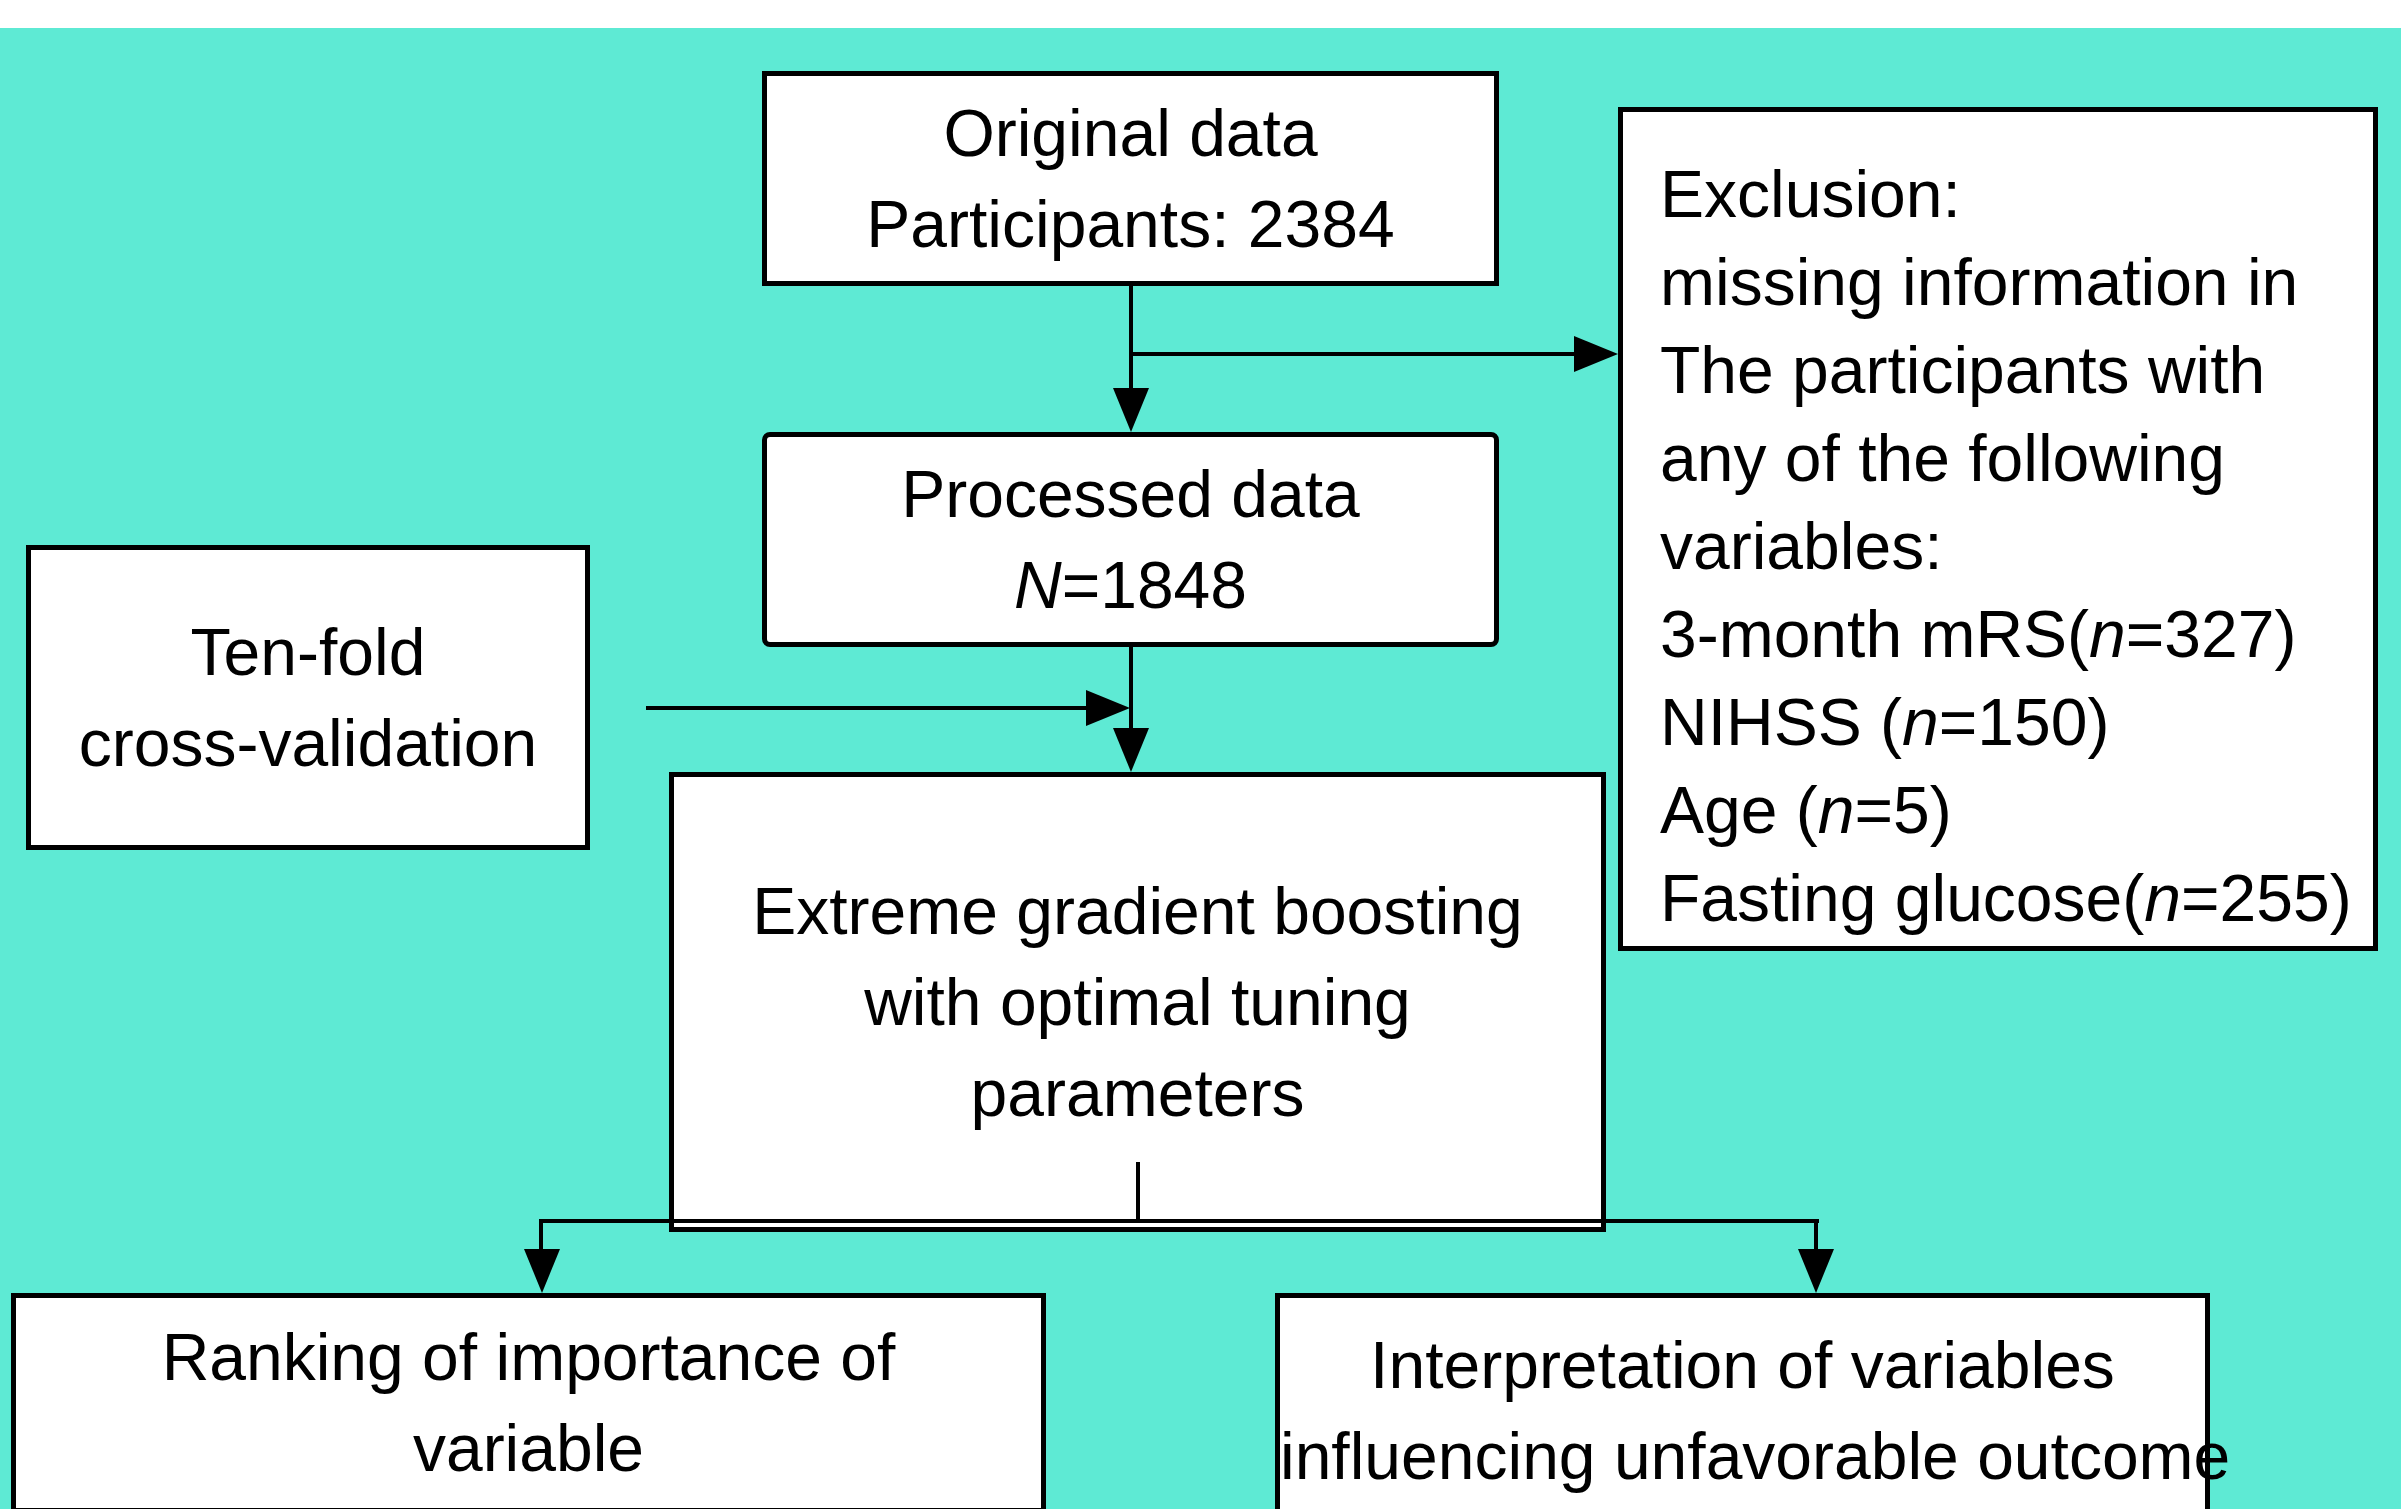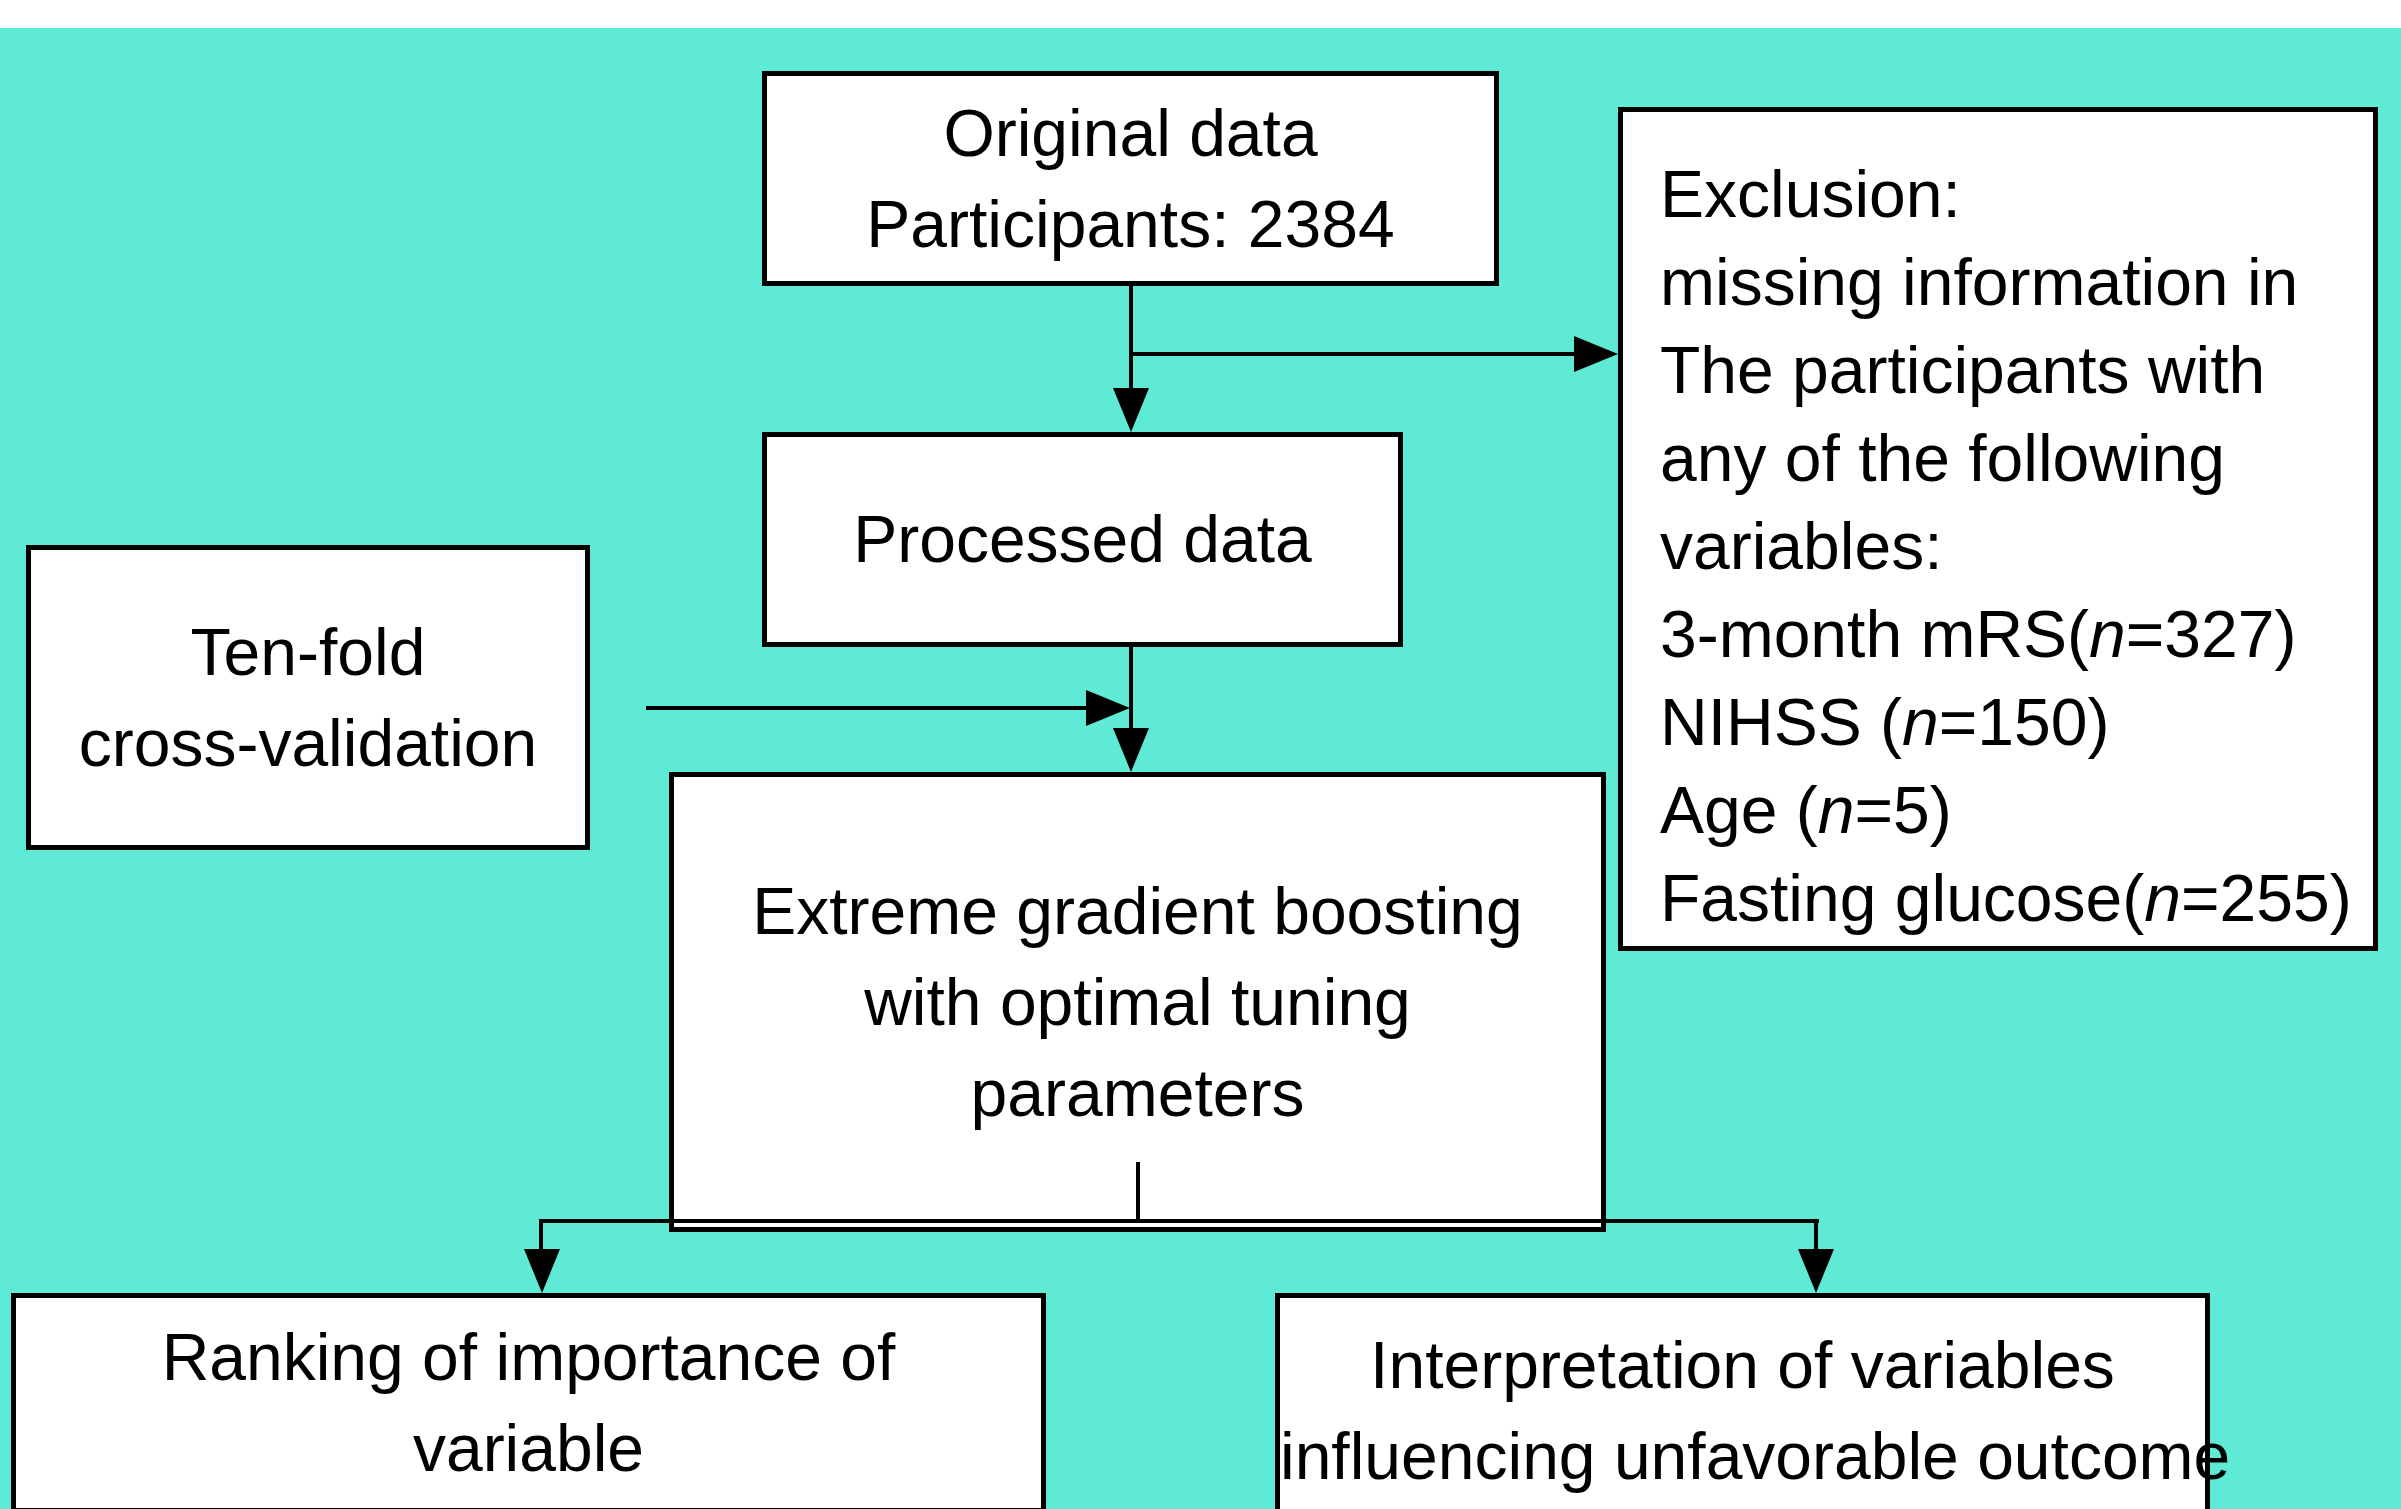--- a/index.html
+++ b/index.html
@@ -69,23 +69,24 @@
         <div class="ln"><span>The participants with</span></div>
         <div class="ln"><span>any of the following</span></div>
         <div class="ln"><span>variables:</span></div>
         <div class="ln"><span>3-month mRS(</span><span class="it">n</span><span>=327)</span></div>
         <div class="ln"><span>NIHSS (</span><span class="it">n</span><span>=150)</span></div>
         <div class="ln"><span>Age (</span><span class="it">n</span><span>=5)</span></div>
         <div class="ln"><span>Fasting glucose(</span><span class="it">n</span><span>=255)</span></div>
       </div>
   </div>
 
-  <div class="box" style="left:762px; top:404px; width:641px; height:215px;">
+  <div class="box" style="left:762px; top:404px; width:737px; height:215px;border-radius:8px;">
     <div class="txt">
         <div class="ln"><span>Processed data</span></div>
+        <div class="ln"><span class="it">N</span><span>=1848</span></div>
       </div>
   </div>
 
   <div class="box" style="left:26px; top:517px; width:564px; height:305px;">
     <div class="txt">
         <div class="ln"><span>Ten-fold</span></div>
         <div class="ln"><span>cross-validation</span></div>
       </div>
   </div>
 

